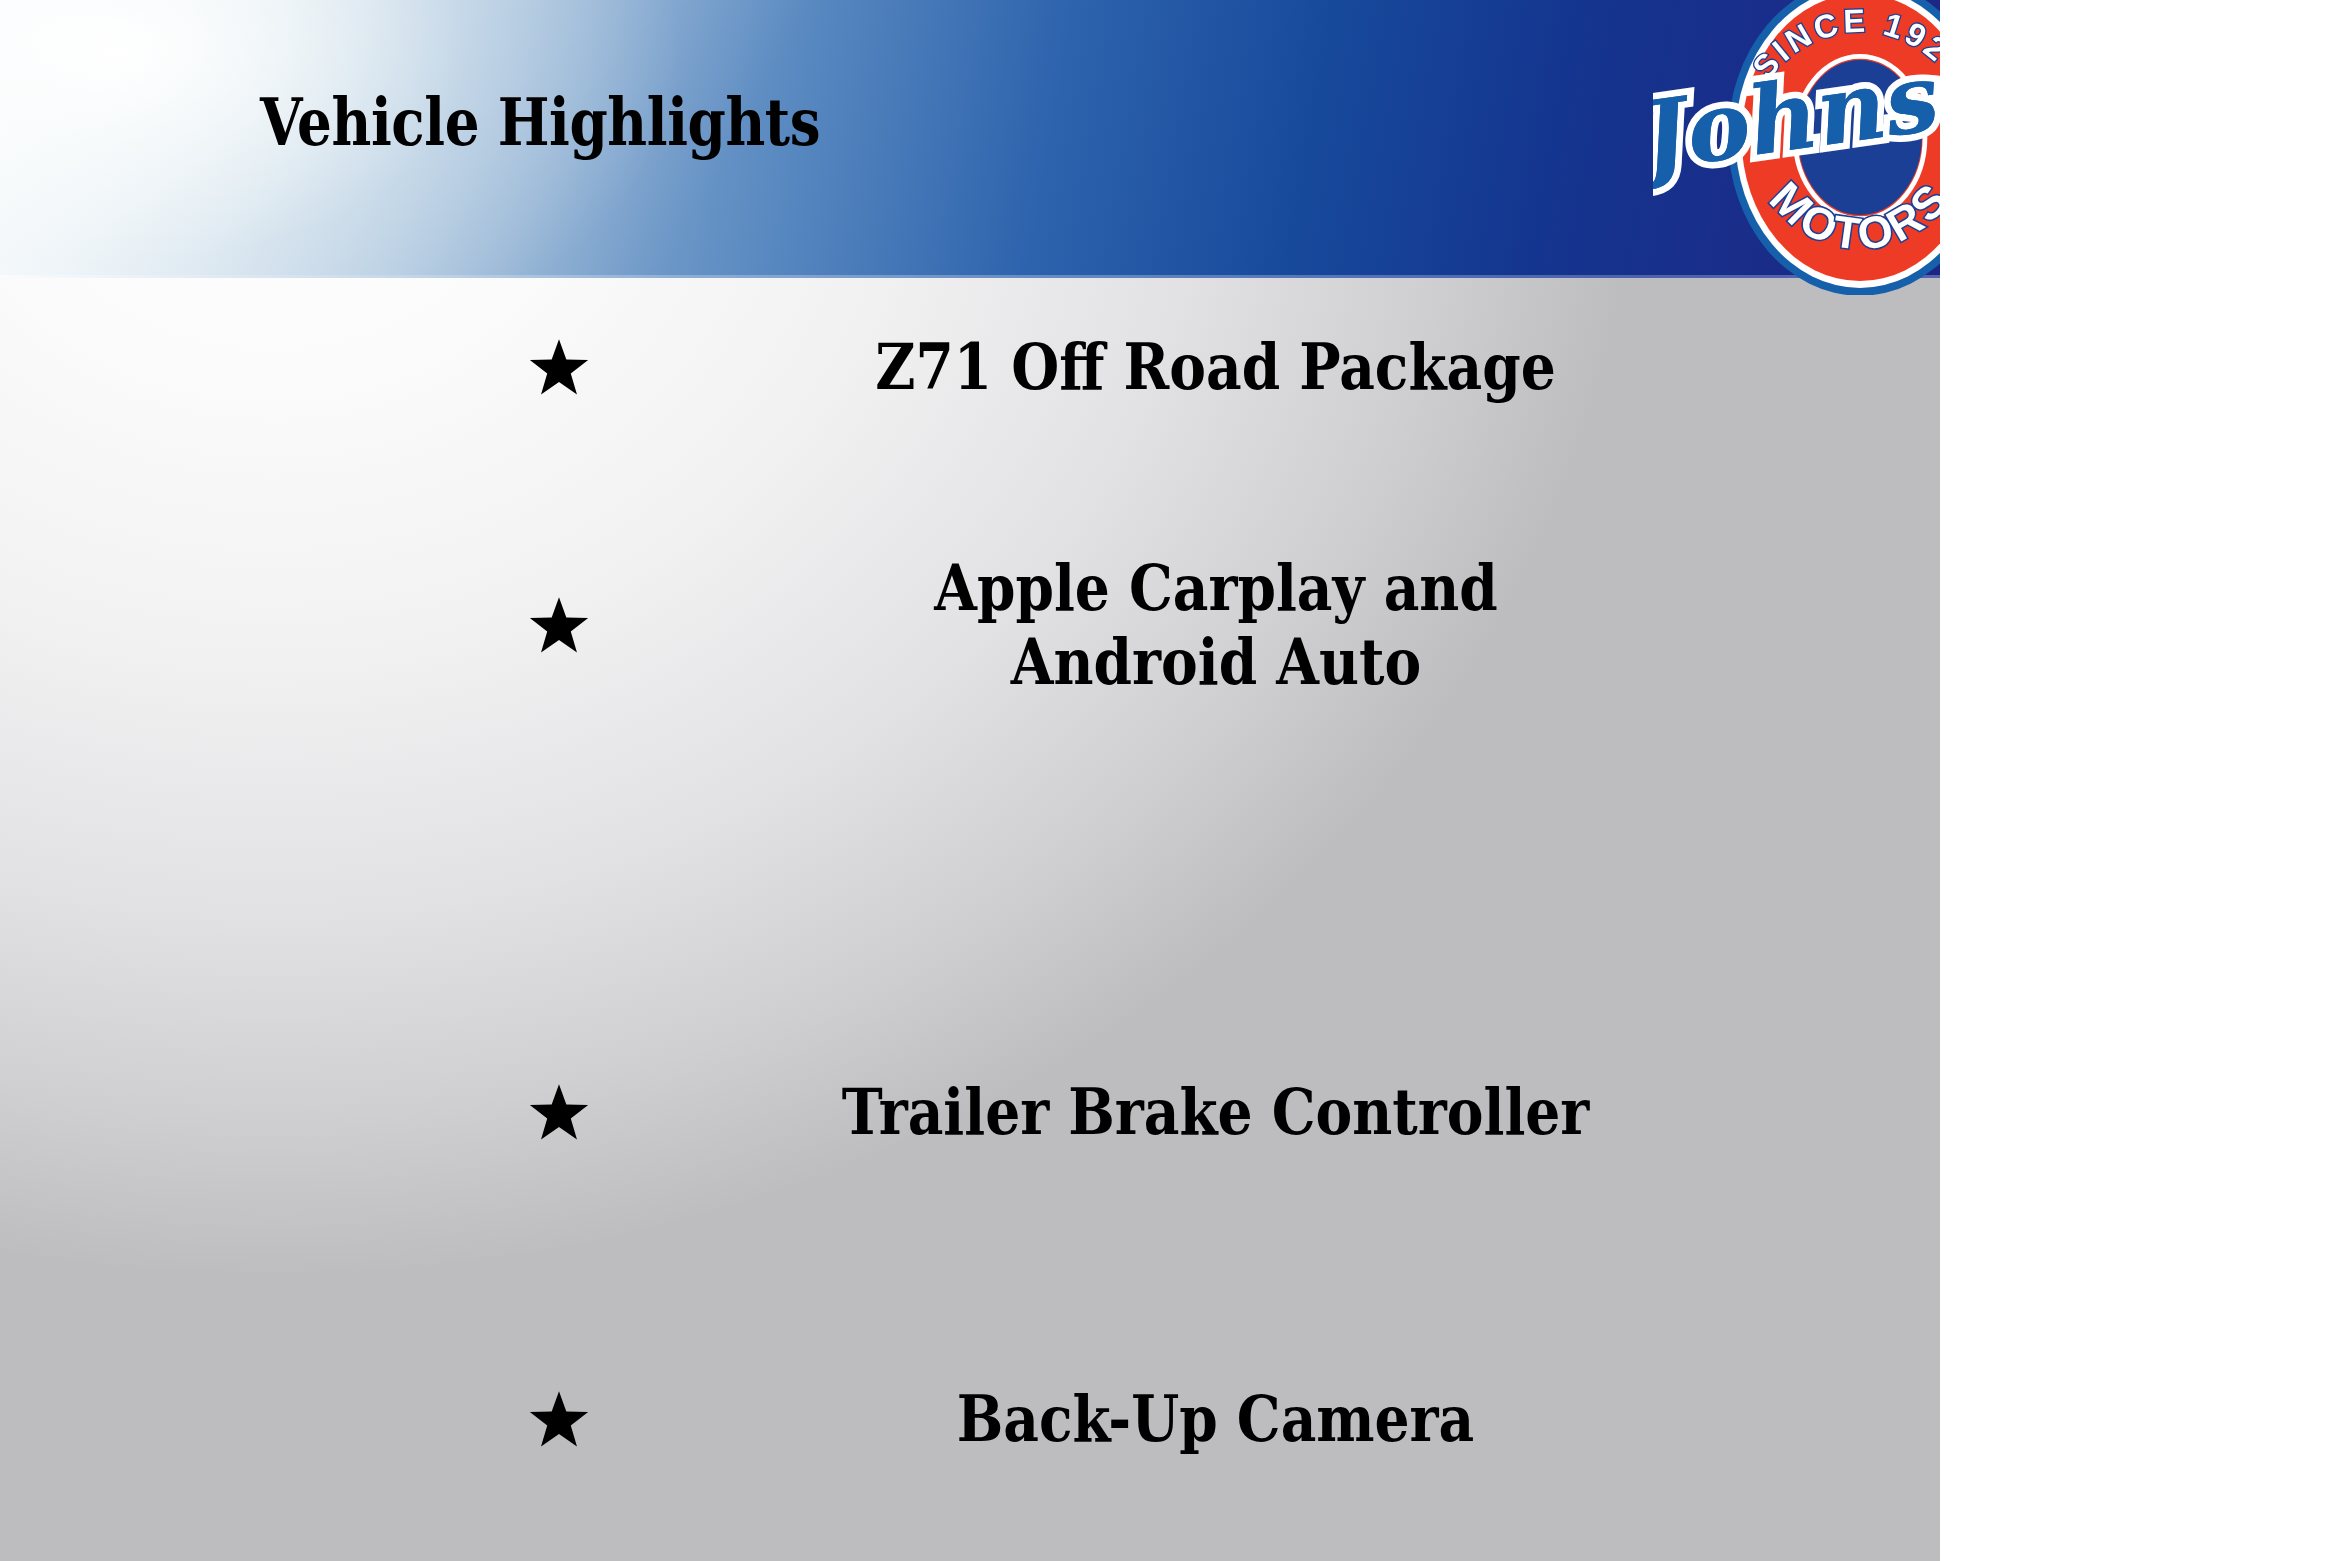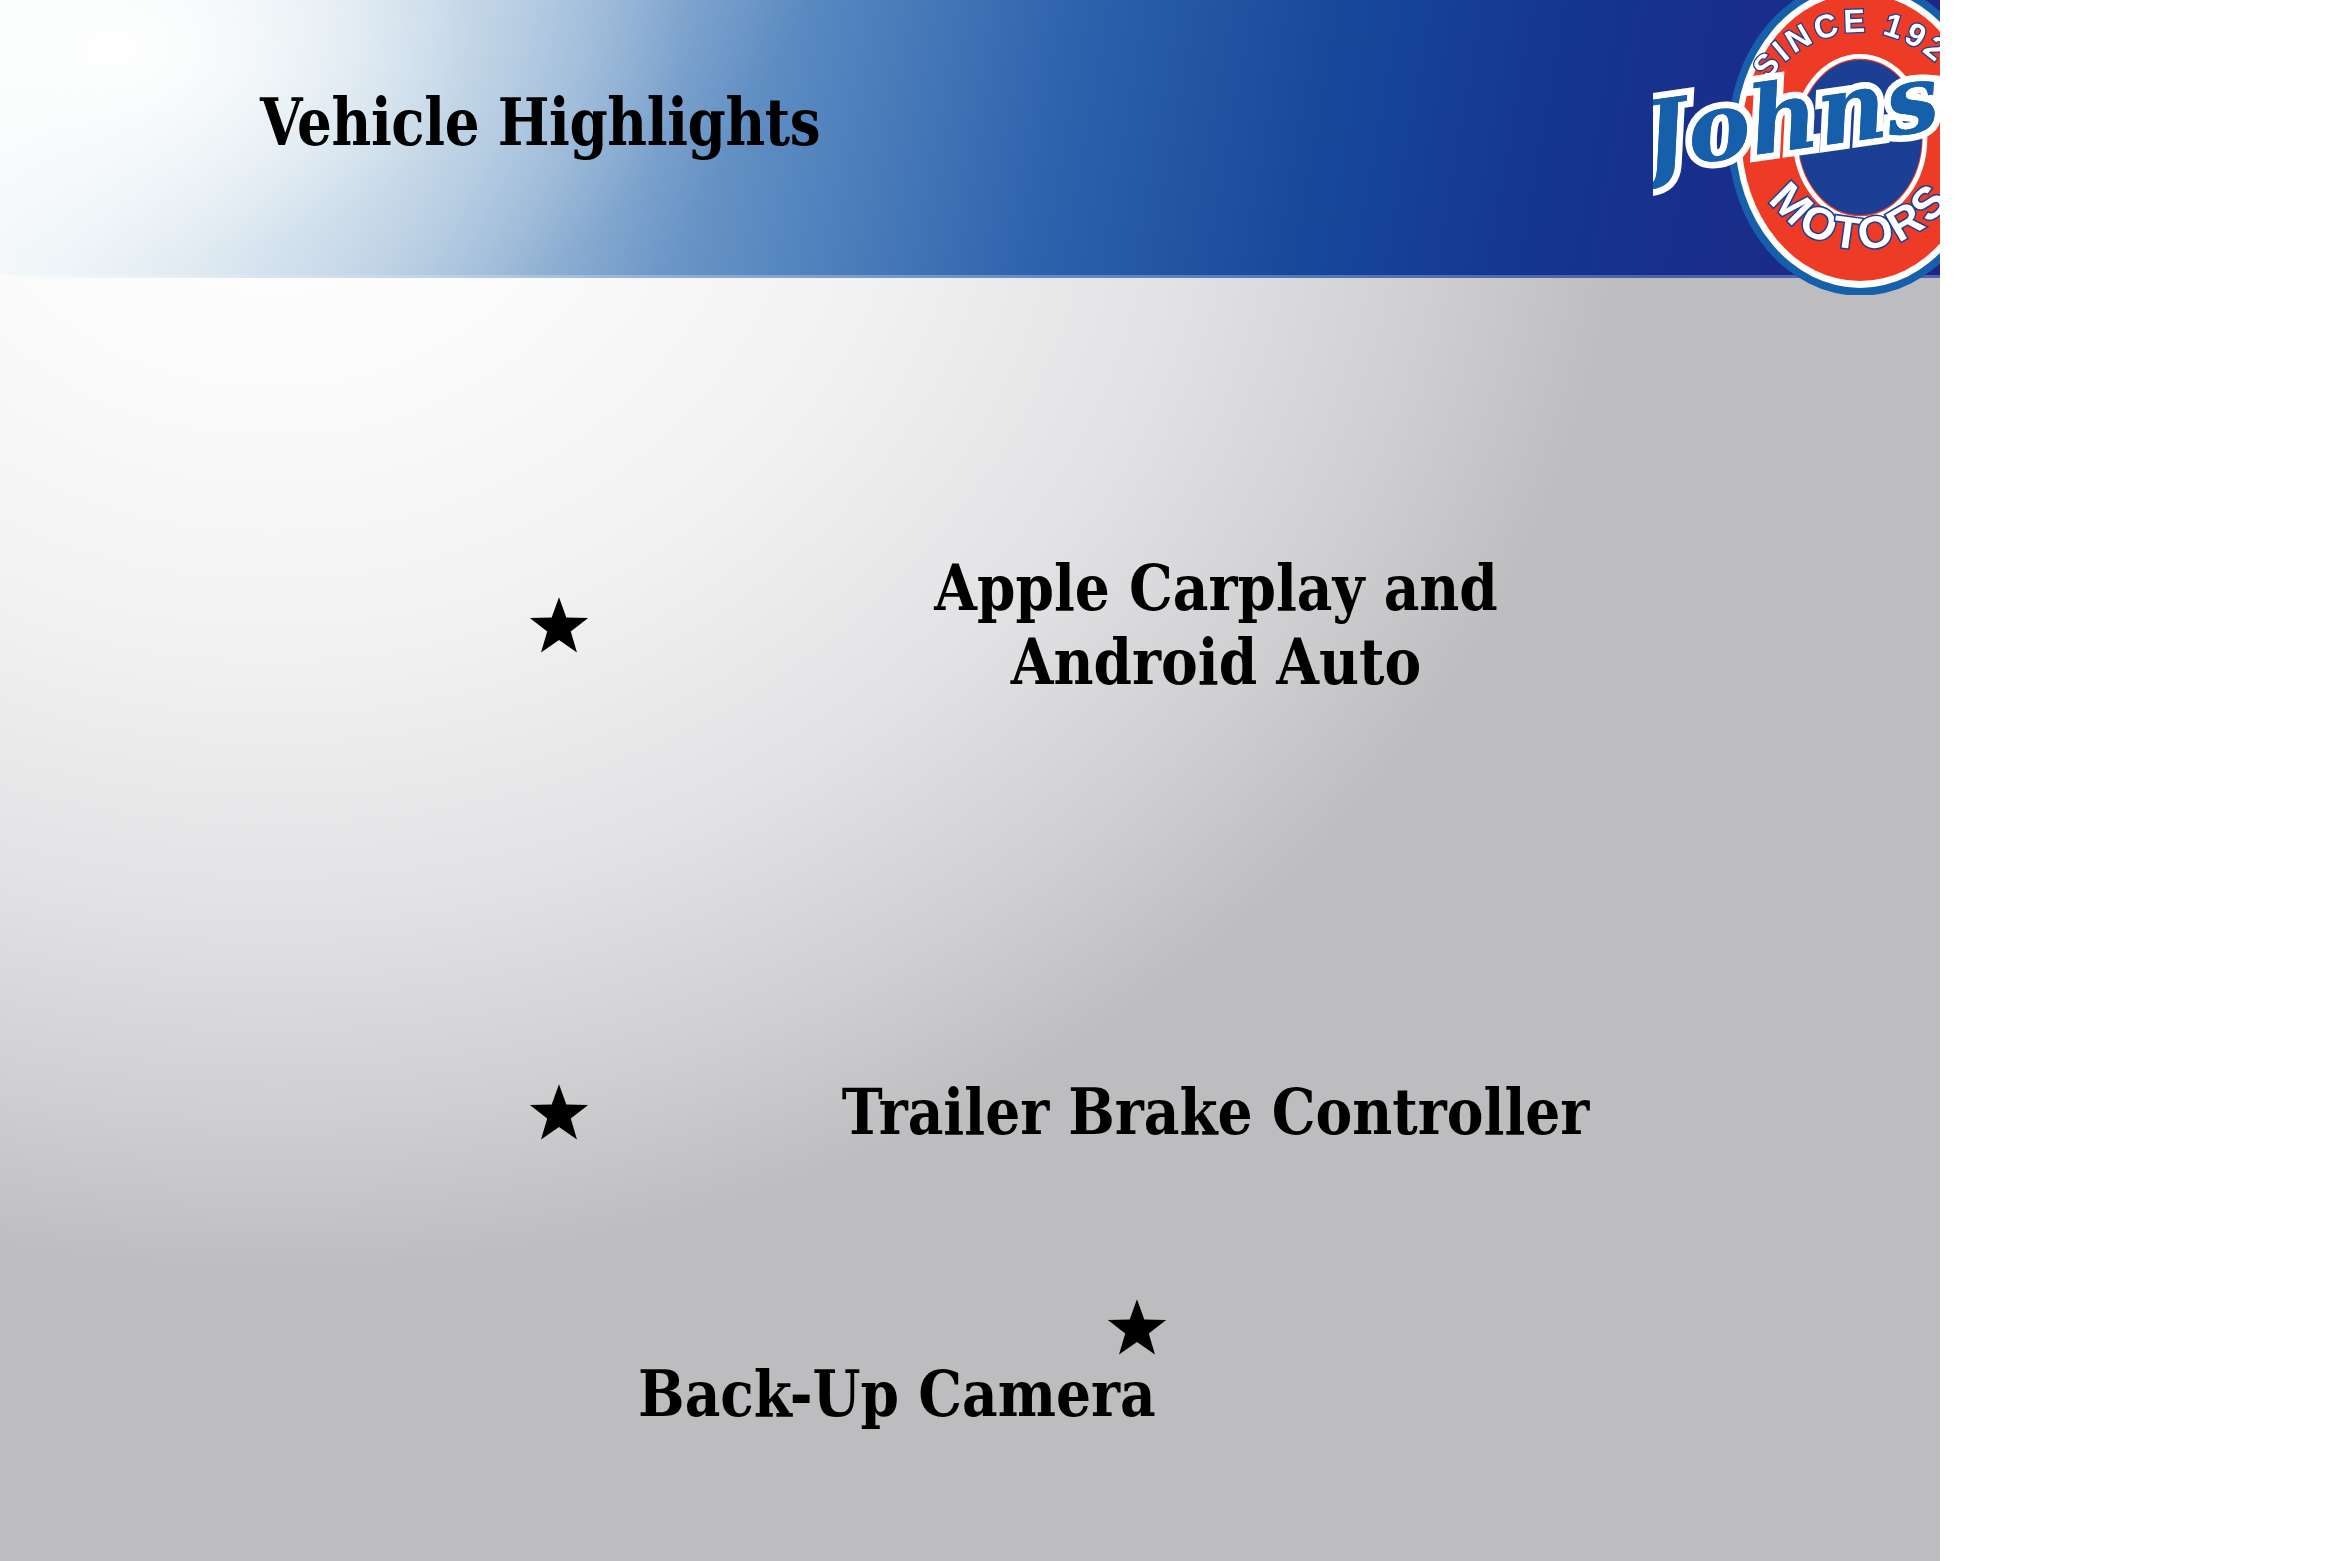--- a/index.html
+++ b/index.html
@@ -101,21 +101,21 @@
     color:#000000;
     transform:scaleX(0.86);
     padding:0 21px;
   }
   .hl-text.two-line{ max-width:944px; margin:0 auto;}
 
   .row-0{top:52px;}
   .row-1{top:273px;}
   .row-2{top:540px;}
   .row-3{top:797px;}
-  .row-4{top:1020px;flex-direction:column;}
+  .row-4{top:1104px;}
 </style>
 </head>
 <body>
 
 <div class="slide">
 
   <div class="header">
     <div class="header-sheen"></div>
     <div class="header-bottom-line"></div>
   </div>
@@ -150,20 +150,28 @@
       <g transform="translate(395,305) rotate(-8)">
         <text x="0" y="0" text-anchor="middle" font-family="DejaVu Serif, serif" font-style="italic" font-weight="bold" font-size="180" fill="#1660ab" stroke="#ffffff" stroke-width="26" paint-order="stroke">Johnson</text>
         <text x="0" y="0" text-anchor="middle" font-family="DejaVu Serif, serif" font-style="italic" font-weight="bold" font-size="180" fill="none" stroke="#ee3b26" stroke-width="40" paint-order="stroke" style="stroke-linejoin:round;" opacity="0"></text>
         <text x="0" y="0" text-anchor="middle" font-family="DejaVu Serif, serif" font-style="italic" font-weight="bold" font-size="180" fill="#1660ab">Johnson</text>
       </g>
     </svg>
   </div>
 
   <div class="highlights">
 
+    <div class="hl-row row-0">
+      <span class="hl-star">
+        <svg width="62" height="59" viewBox="0 0 100 95">
+            <polygon fill="currentColor" points="50,2 61.8,34.5 97,35.5 69,57 79,91 50,71 21,91 31,57 3,35.5 38.2,34.5"></polygon>
+          </svg>
+      </span>
+      <span class="hl-text">Z71 Off Road Package</span>
+    </div>
 
     <div class="hl-row row-1">
       <span class="hl-star">
         <svg width="62" height="59" viewBox="0 0 100 95">
             <polygon fill="currentColor" points="50,2 61.8,34.5 97,35.5 69,57 79,91 50,71 21,91 31,57 3,35.5 38.2,34.5"></polygon>
           </svg>
       </span>
       <span class="hl-text two-line">Apple Carplay and Android Auto</span>
     </div>
 

